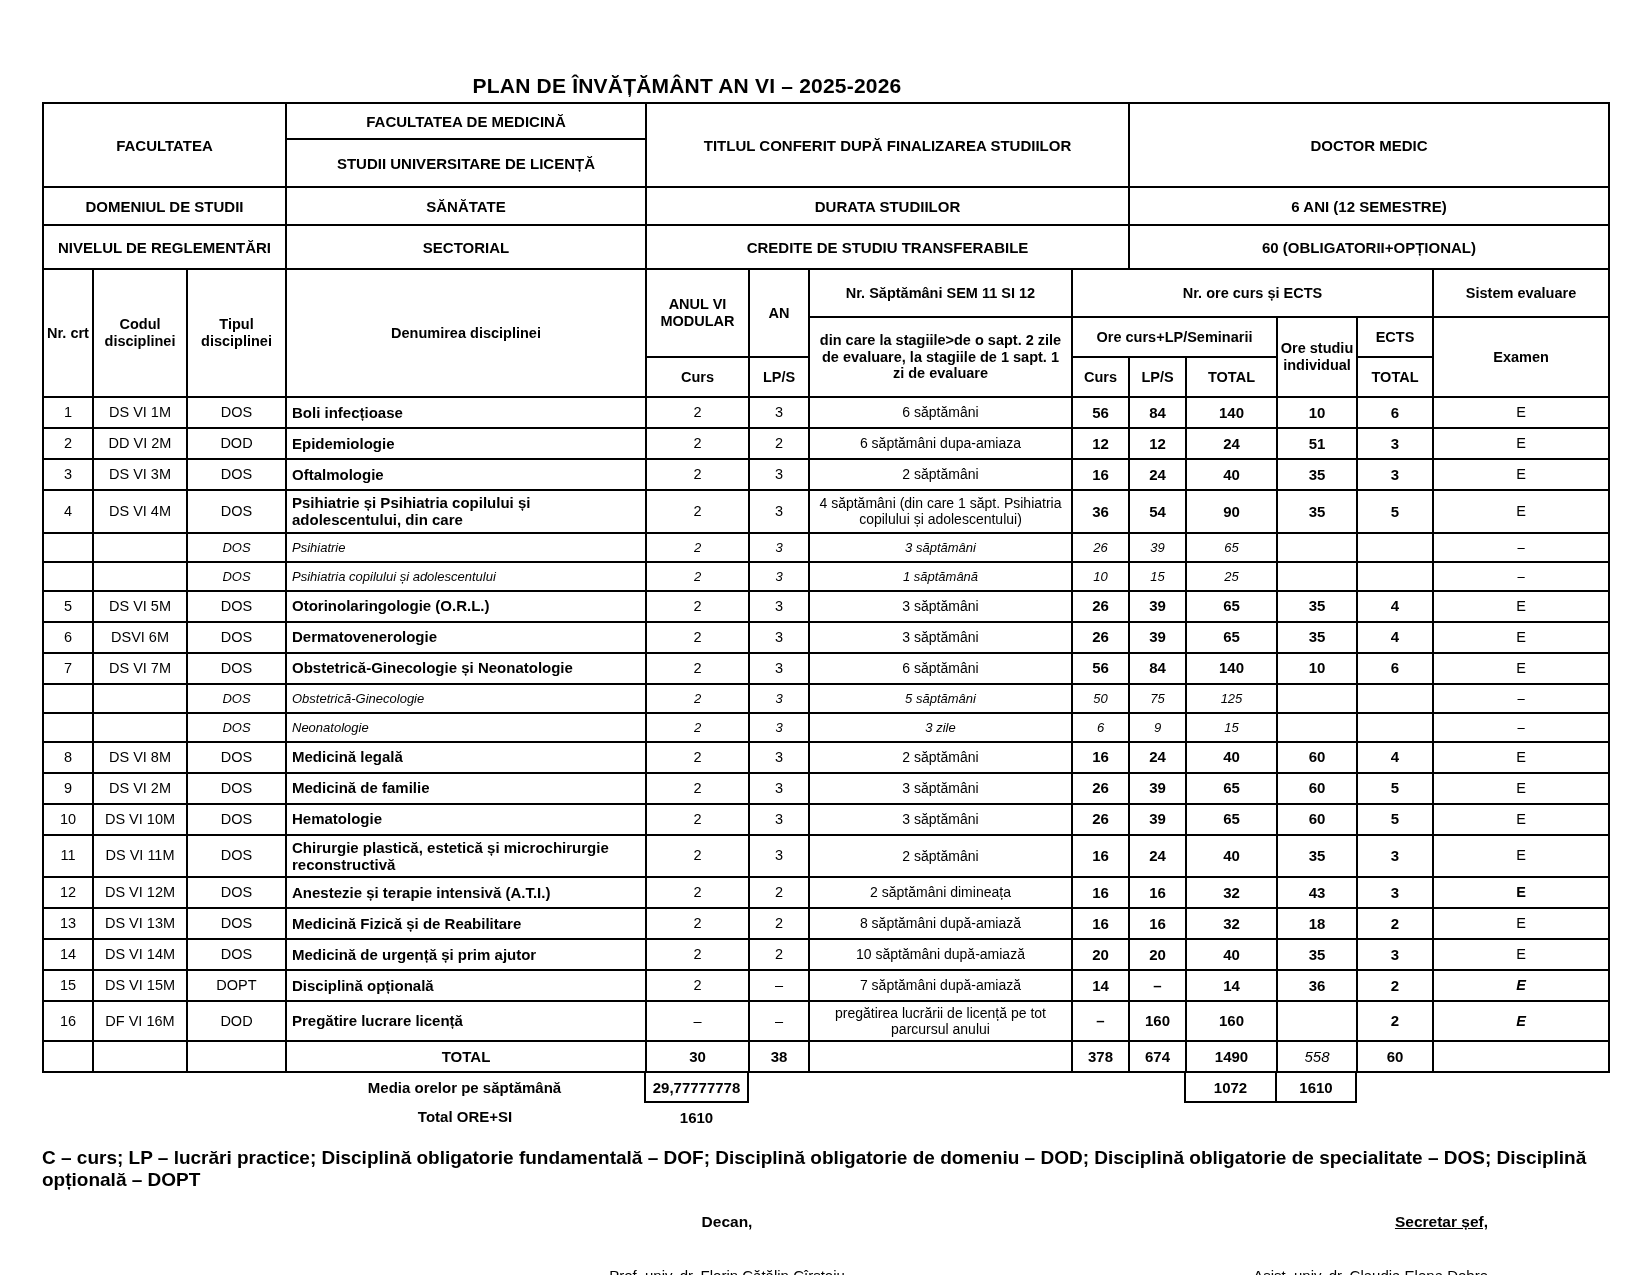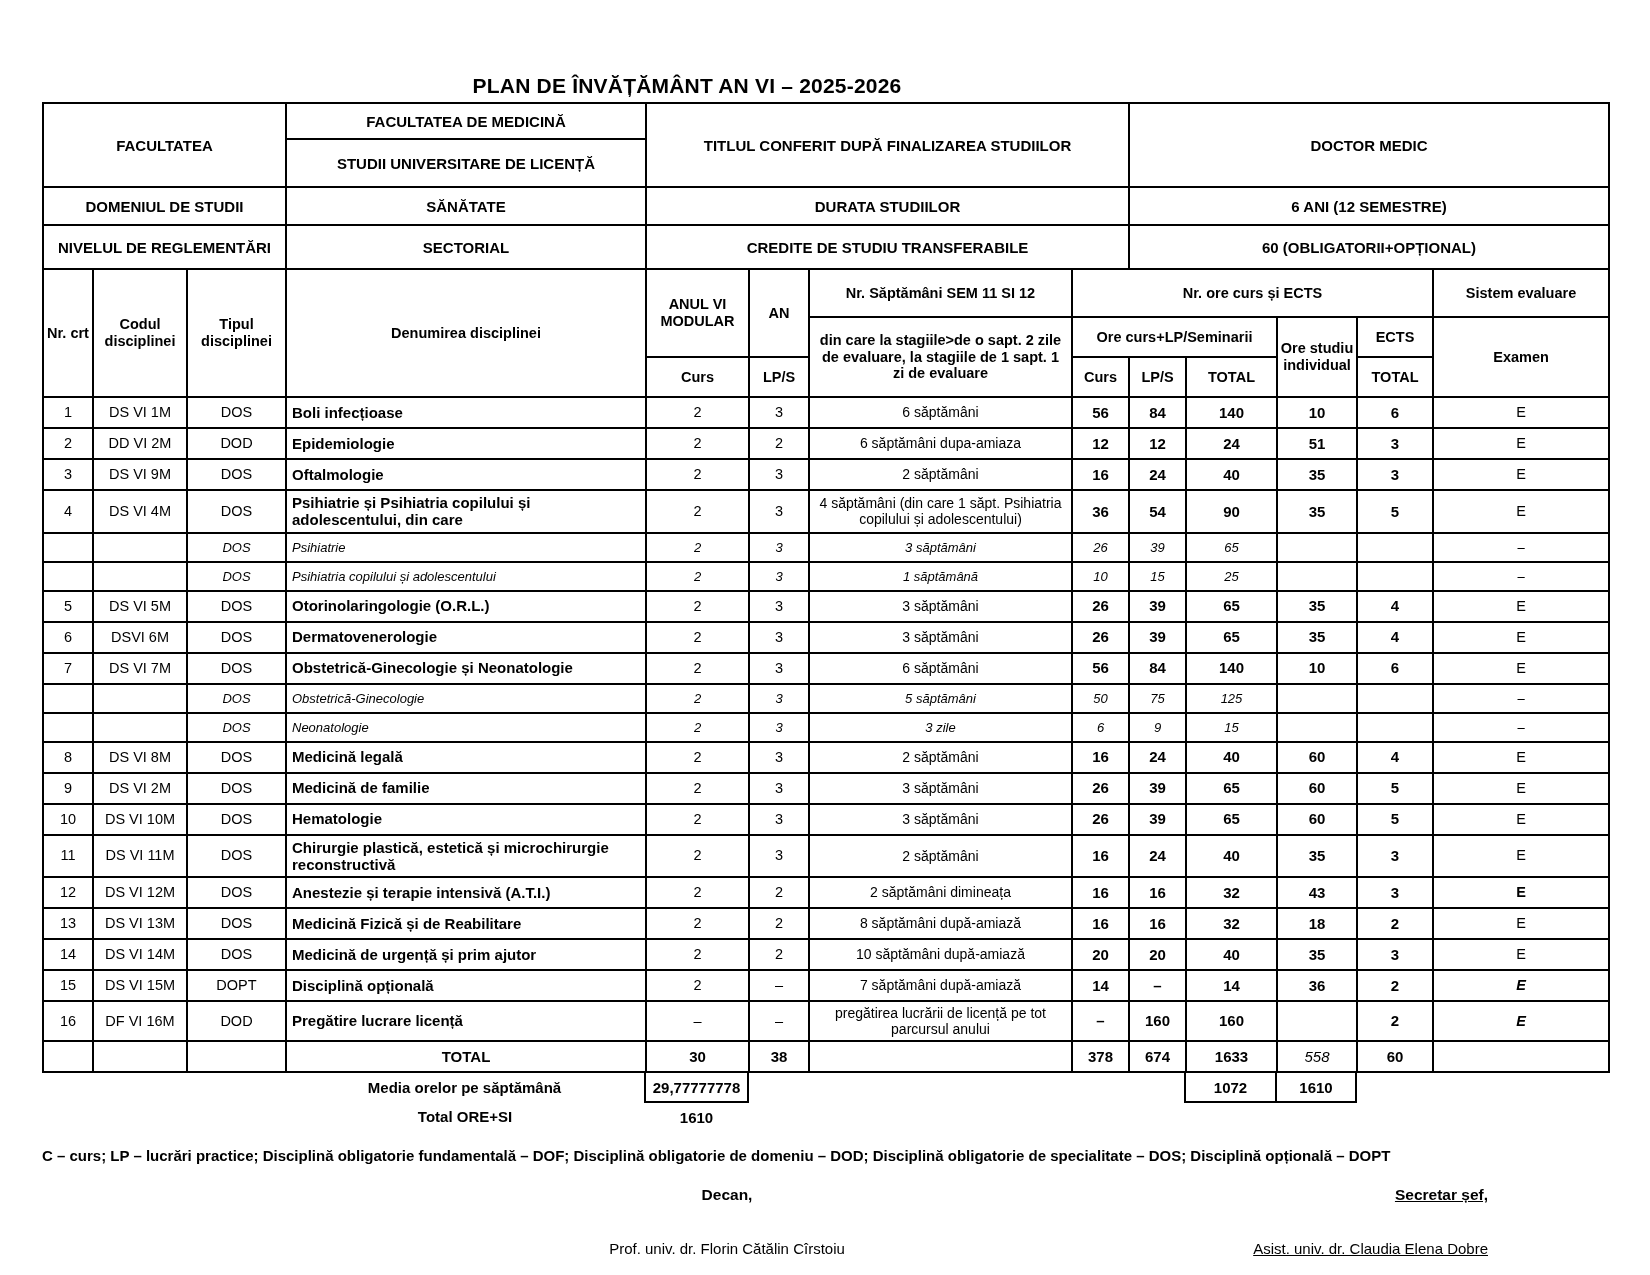--- a/index.html
+++ b/index.html
@@ -79,21 +79,21 @@
     font-size: 15px;
     padding: 2px;
     height: 24px;
   }
   .footer-grid td.fg-label { font-weight: bold; }
   .footer-grid td.fg-box { border: 2px solid #000; font-weight: bold; }
   .footer-grid td.fg-plainval { font-weight: bold; }
 
   .footnote {
     margin-top: 16px;
-    font-size: 15px;
+    font-size: 19px;
     font-weight: bold;
   }
   .signatures {
     display: flex;
     margin-top: 22px;
   }
   .sig-left {
     margin-left: 520px;
     width: 330px;
     text-align: center;
@@ -217,21 +217,21 @@
           <td class="c-weeks">6 săptămâni dupa-amiaza</td>
           <td class="c-val">12</td>
           <td class="c-val">12</td>
           <td class="c-val">24</td>
           <td class="c-val">51</td>
           <td class="c-val">3</td>
           <td class="c-exam">E</td>
         </tr>
         <tr class="main-row">
           <td>3</td>
-          <td>DS VI 9M</td>
+          <td>DS VI 3M</td>
           <td>DOS</td>
           <td class="c-name">Oftalmologie</td>
           <td>2</td>
           <td>3</td>
           <td class="c-weeks">2 săptămâni</td>
           <td class="c-val">16</td>
           <td class="c-val">24</td>
           <td class="c-val">40</td>
           <td class="c-val">35</td>
           <td class="c-val">3</td>
@@ -497,21 +497,21 @@
       <tr class="total-row">
         <td></td>
         <td></td>
         <td></td>
         <td class="t-label">TOTAL</td>
         <td class="t-val">30</td>
         <td class="t-val">38</td>
         <td></td>
         <td class="t-val">378</td>
         <td class="t-val">674</td>
-        <td class="t-val">1633</td>
+        <td class="t-val">1490</td>
         <td class="t-ital">558</td>
         <td class="t-val">60</td>
         <td></td>
       </tr>
     </tbody>
   </table>
 
   <table class="footer-grid">
     <colgroup>
       <col style="width:50px">

